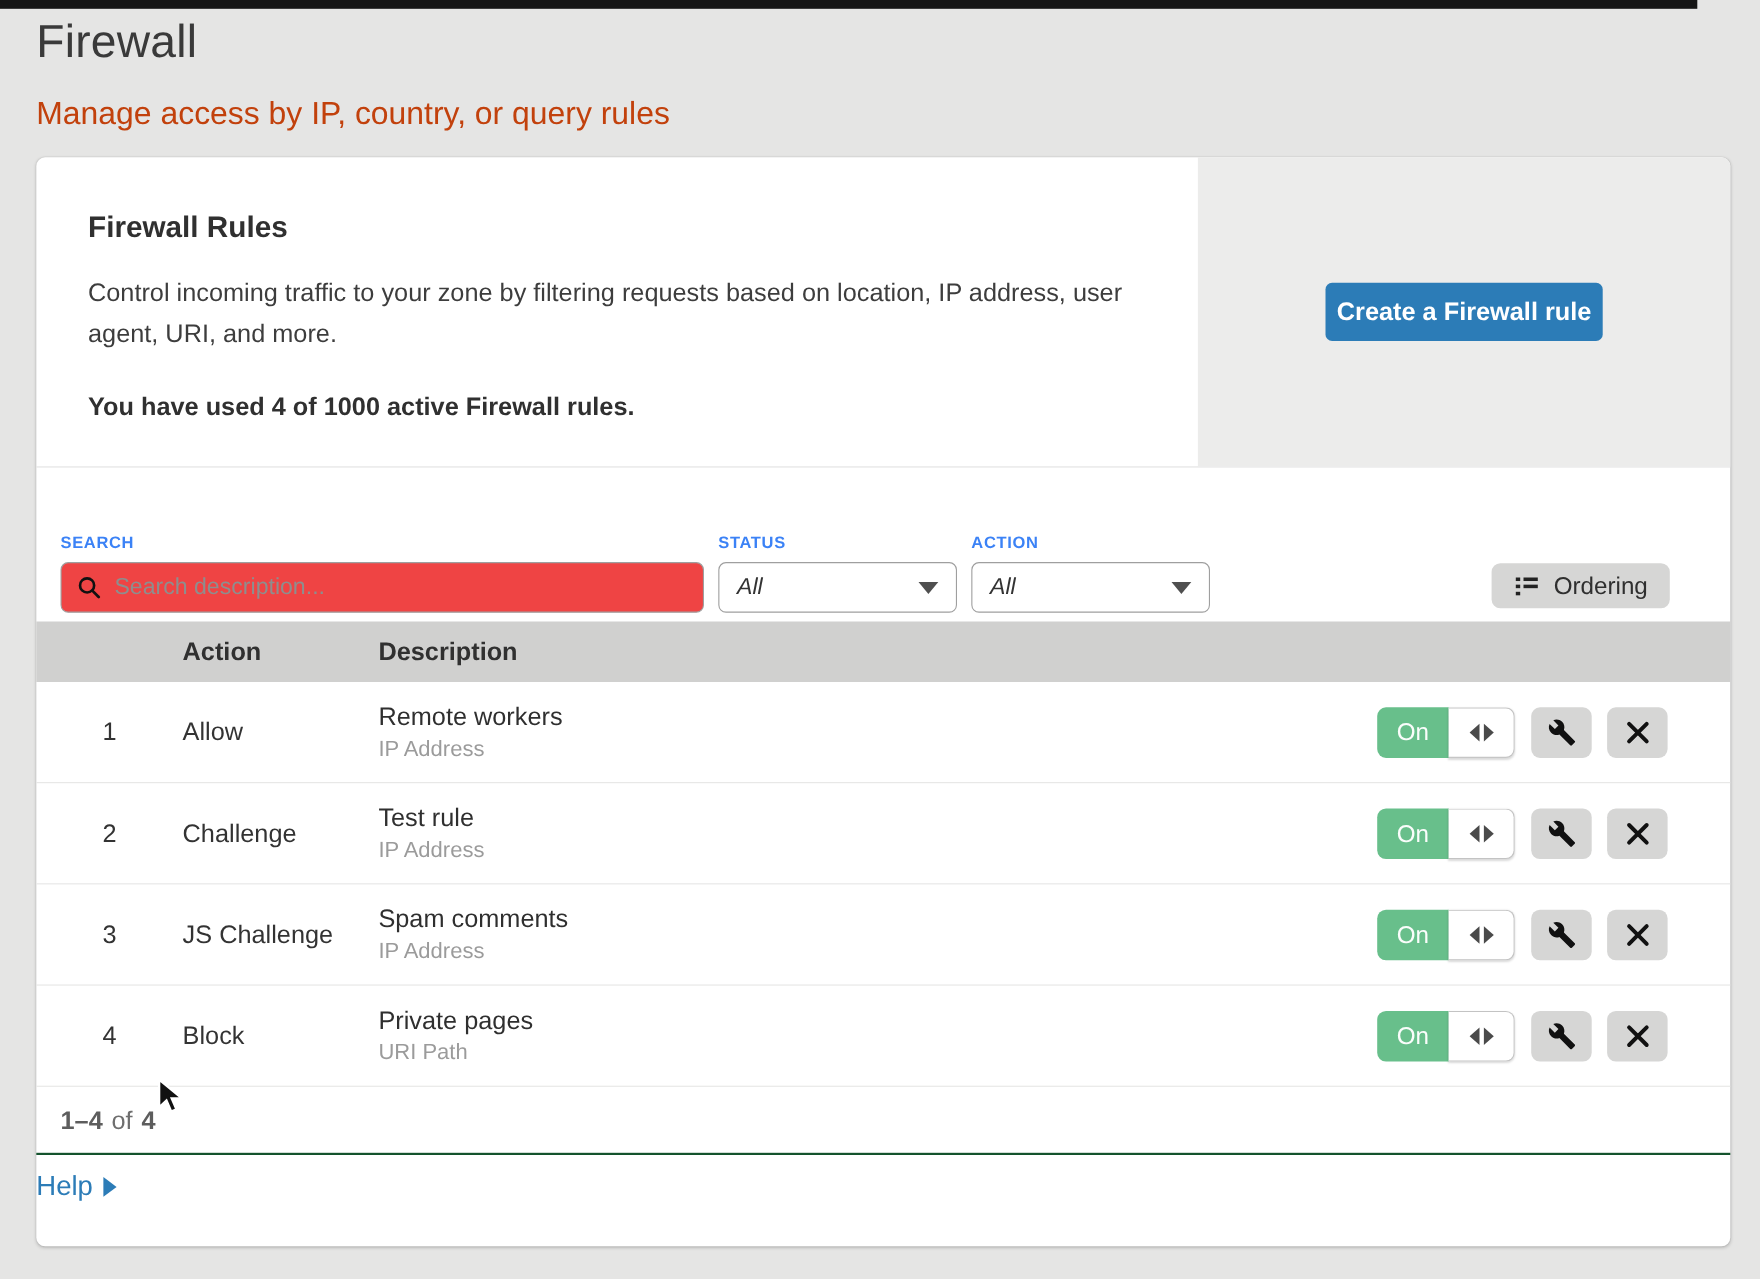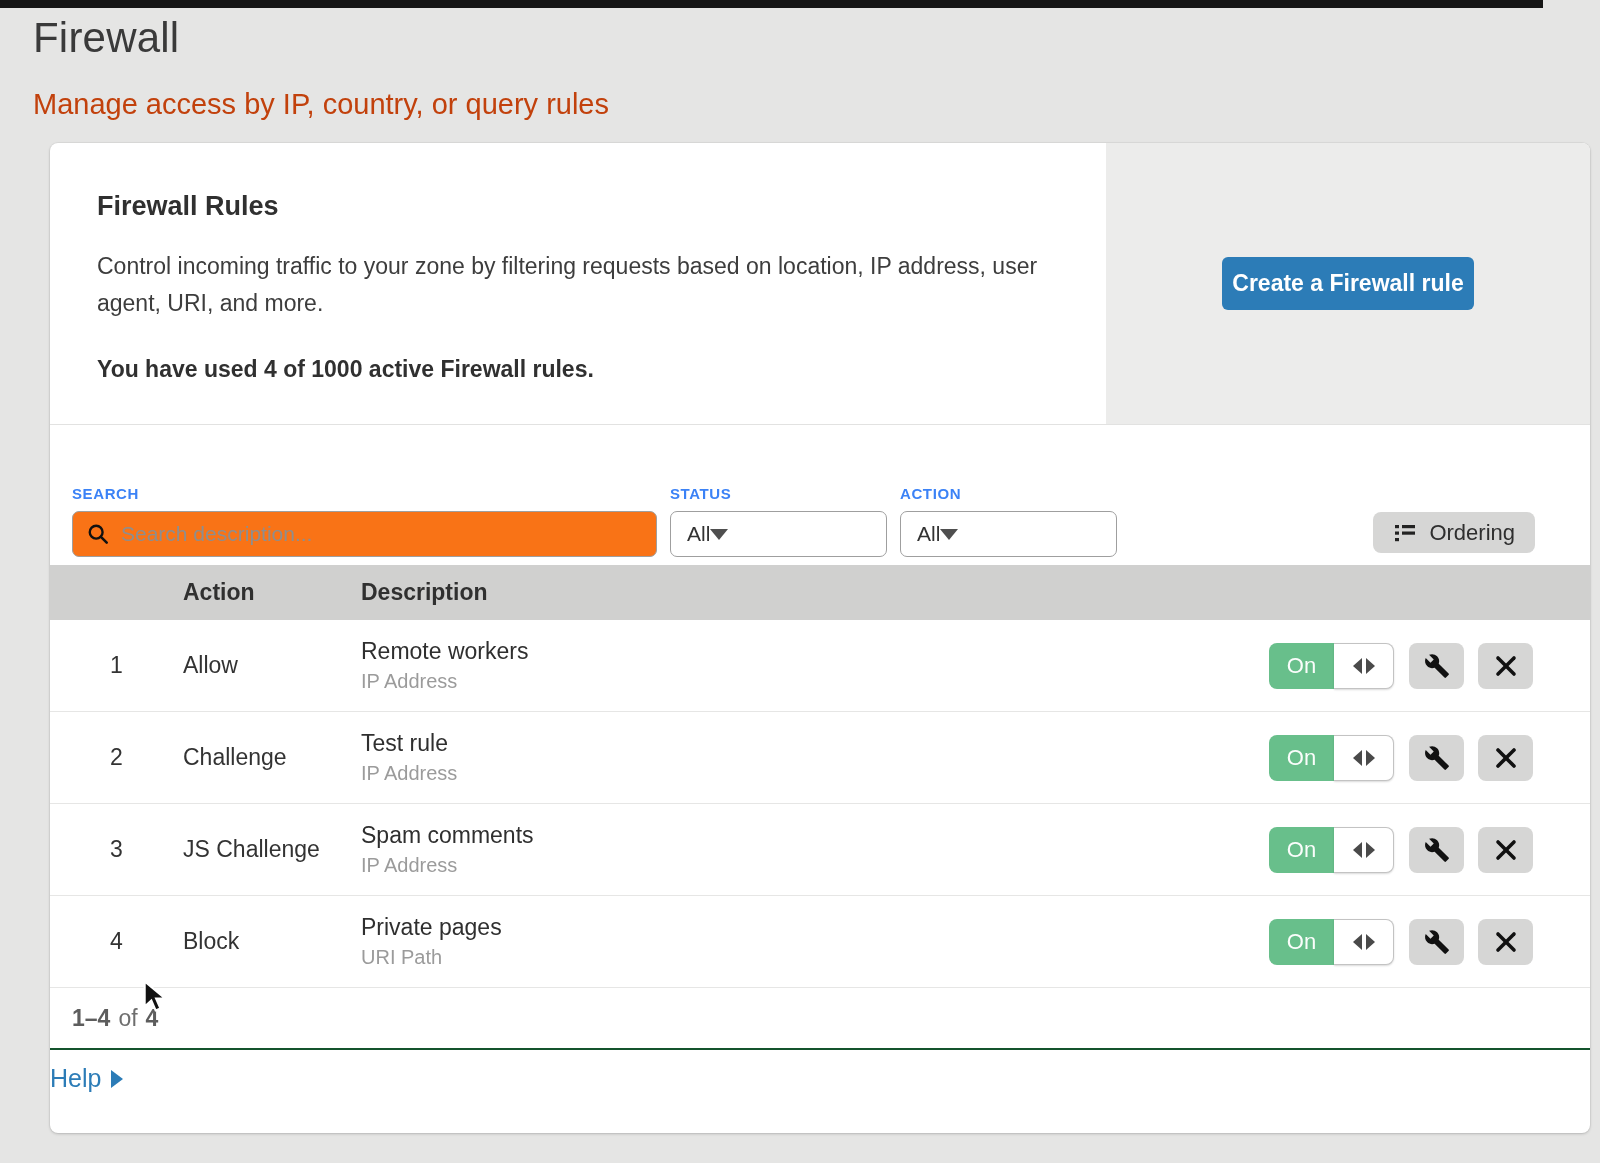--- a/index.html
+++ b/index.html
@@ -20,21 +20,21 @@
   .page-title {
     font-size: 42px; font-weight: 400; color: #3a3a3a;
     letter-spacing: 0.2px;
   }
   .page-subtitle {
     margin-top: 26px;
     font-size: 29px; font-weight: 400; color: #c2410c;
   }
 
   .card {
-    position: absolute; left: 50px; top: 143px;
+    position: absolute; left: 33px; top: 143px;
     width: 1540px; height: 990px;
     background: #ffffff;
     border-radius: 8px;
     box-shadow: 0 1px 3px rgba(0,0,0,0.18), 0 0 0 1px rgba(0,0,0,0.03);
   }
 
   
   .card-header { display: flex; height: 282px; border-bottom: 1px solid #e2e2e1; }
   .card-header-left { flex: 1; padding: 48px 60px 0 47px; }
   .card-heading { font-size: 27px; font-weight: 700; color: #303030; }
@@ -64,37 +64,37 @@
   }
   .filter-group { display: flex; flex-direction: column; }
   .filter-label {
     font-size: 15px; font-weight: 700; color: #3b82f6;
     letter-spacing: 0.6px; margin-bottom: 9px;
   }
   .search-box {
     width: 585px; height: 46px;
     border: 1px solid #9f9f9f; border-radius: 7px;
     display: flex; align-items: center;
-    padding: 4px 14px; background: #f97316;
+    padding: 4px 14px; background: #ef4444;
     margin-bottom: 8px;
   }
   .search-box input {
     border: none; outline: none; flex: 1;
     font-family: "Liberation Sans", sans-serif;
     font-size: 21px; color: #333; margin-left: 12px;
     background: transparent;
   }
   .search-box input::placeholder { color: #8e8e8e; }
   .select-box {
     width: 217px; height: 46px;
     border: 1px solid #9f9f9f; border-radius: 7px;
     background: #fff;
-    display: flex; align-items: center; justify-content: flex-start;
+    display: flex; align-items: center; justify-content: space-between;
     padding: 0 16px; font-size: 21px; color: #333;
-    cursor: pointer; margin-bottom: 8px;
+    cursor: pointer; margin-bottom: 8px; font-style: italic;
   }
   .caret-down {
     width: 0; height: 0;
     border-left: 9px solid transparent;
     border-right: 9px solid transparent;
     border-top: 11px solid #4f4f4f;
   }
   .ordering-wrap { margin-left: auto; margin-bottom: 12px; }
   .btn-secondary {
     background: #d6d6d5; color: #2f2f2f;

